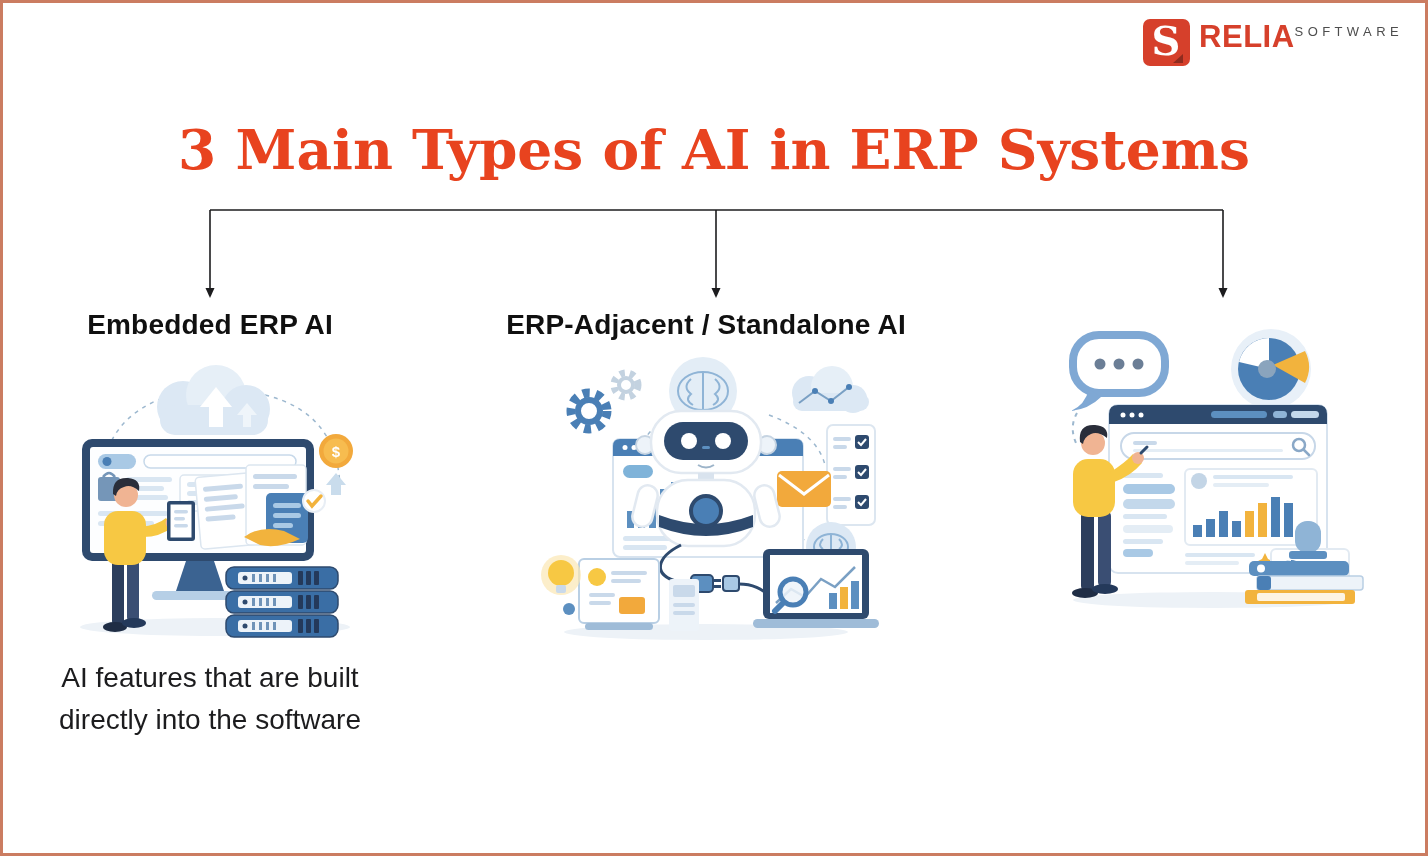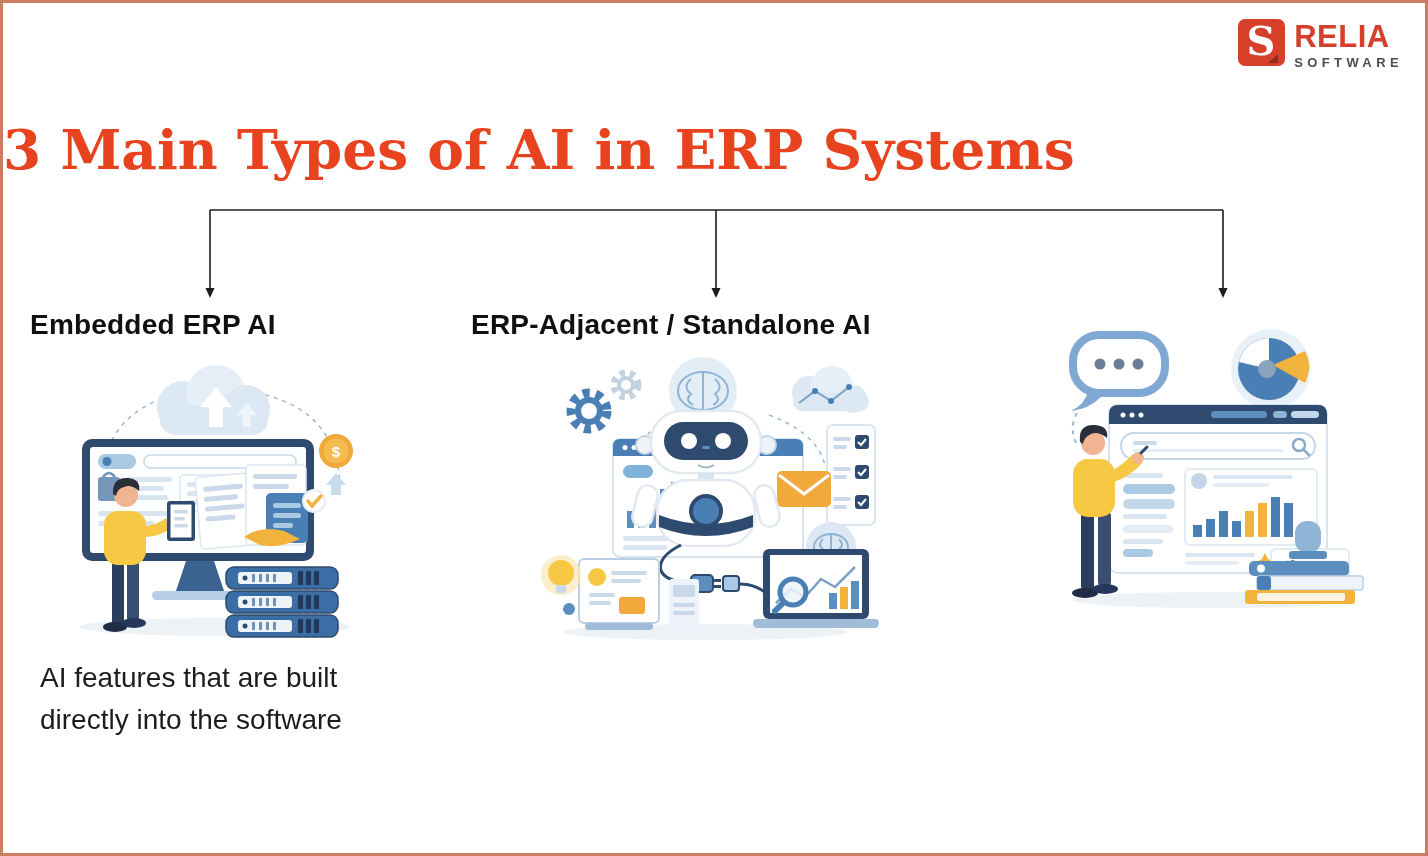--- a/index.html
+++ b/index.html
@@ -5,36 +5,36 @@
   html,body { margin:0; padding:0; background:#ffffff; }
   .page {
     position:relative; width:1428px; height:856px; box-sizing:border-box;
     background:#ffffff; border:3px solid #cb7c61; overflow:hidden;
     font-family:"Liberation Sans", sans-serif;
   }
 
   
   .logo { position:absolute; top:16px; right:22px; display:flex; align-items:flex-start; gap:9px; }
   .logo-icon svg { width:47px; height:47px; display:block; }
-  .logo-text { display:flex; flex-direction:column; line-height:1; padding-top:2px; }
+  .logo-text { display:flex; flex-direction:row; line-height:1; padding-top:2px; }
   .logo-name { font-size:31px; font-weight:800; color:#d6402b; letter-spacing:.5px; }
-  .logo-sub  { font-size:13px; font-weight:700; color:#4d4d4d; letter-spacing:4.4px; margin-top:4px; }
+  .logo-sub  { font-size:13px; font-weight:400; color:#4d4d4d; letter-spacing:4.4px; margin-top:4px; }
 
   
   .title {
-    position:absolute; top:114px; left:0; width:100%; margin:0; text-align:left;
+    position:absolute; top:114px; left:0; width:100%; margin:0; text-align:center;
     font-family:"DejaVu Serif", serif; font-weight:800; font-size:55px;
     color:#e8431f; letter-spacing:0;
   }
 
   
   .connector { position:absolute; left:200px; top:200px; }
 
   
-  .column { position:absolute; top:306px; }
+  .column { position:absolute; top:306px; text-align:center; }
   .col-1 { left:27px;  width:360px; }
   .col-2 { left:468px; width:470px; }
   .col-3 { left:1032px; width:356px; }
   .column h2 { margin:0; font-size:28px; font-weight:700; color:#101010; letter-spacing:.2px; }
   .column .illu { display:block; margin:12px auto 0; }
   .column p { margin:14px auto 0; font-size:28px; color:#1c1c1e; line-height:1.5; }
   .col-1 p { width:340px; }
   .col-2 p { width:412px; }
   .col-3 p { width:372px; }
 </style>

